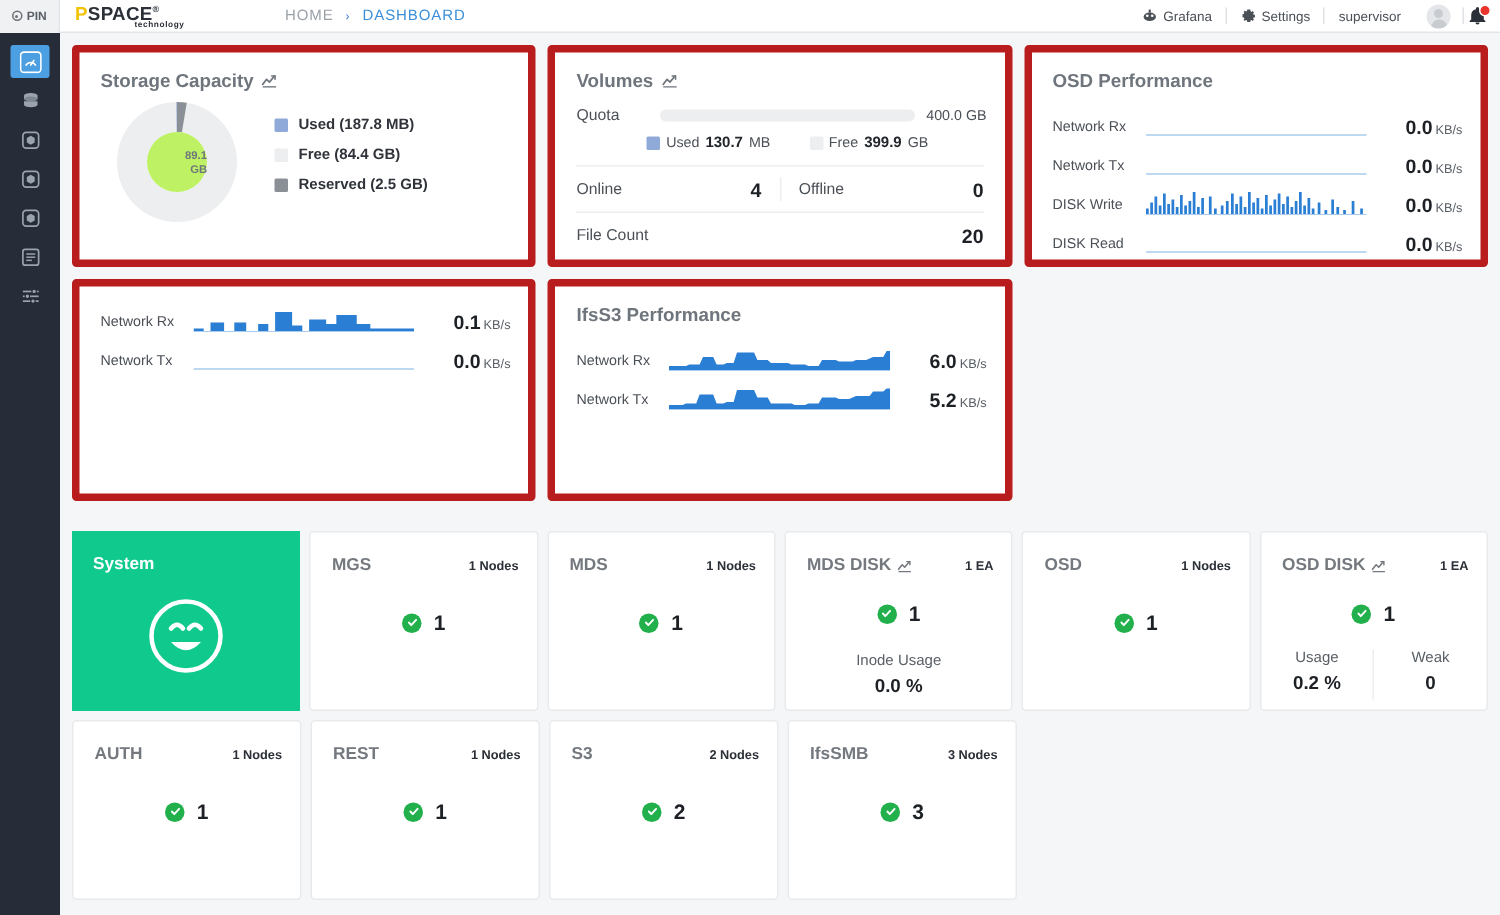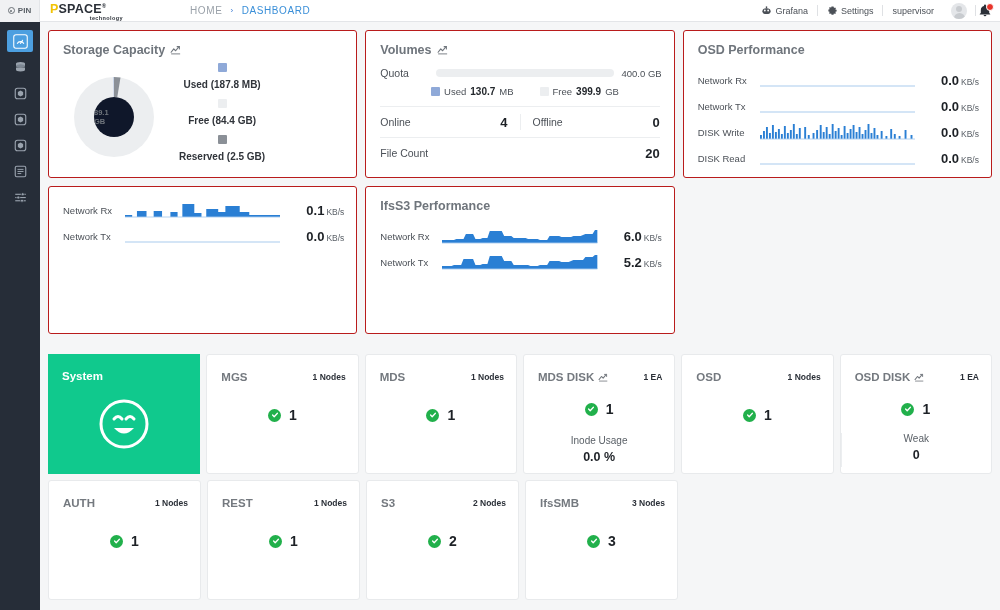--- a/index.html
+++ b/index.html
@@ -75,41 +75,41 @@
   .side-item {
     width: 26px; height: 22px; border-radius: 2px;
     display: flex; align-items: center; justify-content: center;
   }
   .side-item.active { background: #4c9fe0; }
 
   
   .main { position: absolute; left: 40px; top: 22px; width: 960px; height: 588px; padding: 8px 8px 0 8px; }
   .row { display: flex; gap: 8px; }
   .panel {
-    background: #fff; border: 1px solid #b91c1c; border-radius: 3px;
+    background: #fff; border: 5px solid #b91c1c; border-radius: 3px;
   }
   .panel-title {
     font-size: 12.5px; color: #6f757c; font-weight: bold;
     padding: 12px 0 0 14px; display: flex; align-items: center; gap: 5px;
   }
   .chart-ico { display: inline-block; }
 
   
   .p-storage { width: 312px; height: 148px; }
   .storage-body { display: flex; align-items: center; padding: 6px 0 0 0; }
   .donut-wrap { width: 130px; display: flex; justify-content: center; }
   .donut { position: relative; width: 82px; height: 82px; }
   .donut-center {
     position: absolute; left: 21px; top: 21px; width: 40px; height: 40px;
-    border-radius: 50%; background: #0f172a;
-    display: flex; flex-direction: column; align-items: flex-start; justify-content: center;
+    border-radius: 50%; background: #bef264;
+    display: flex; flex-direction: column; align-items: flex-end; justify-content: center;
     font-size: 7.5px; color: #6f757c; font-weight: bold; line-height: 9px;
   }
   .legend { font-size: 10px; color: #30343a; font-weight: bold; }
-  .legend-row { display: flex; align-items: center; gap: 7px; margin-bottom: 9px; flex-direction: column; }
+  .legend-row { display: flex; align-items: center; gap: 7px; margin-bottom: 9px; }
   .sw { width: 9px; height: 9px; border-radius: 1px; }
 
   
   .p-volumes { width: 312px; height: 148px; }
   .vol-quota { display: flex; align-items: center; padding: 10px 12px 0 14px; gap: 8px; }
   .vol-lbl { font-size: 10.5px; color: #4b5057; width: 48px; }
   .qbar { flex: 1; height: 8px; border-radius: 4px; background: #eceef0; overflow: hidden; }
   .qbar-fill { height: 8px; background: #8fa9d8; border-radius: 4px; }
   .qmax { font-size: 9.5px; color: #4b5057; }
   .vol-legend { display: flex; justify-content: center; gap: 26px; padding: 7px 0 0 10px; font-size: 9.5px; color: #4b5057; }
@@ -607,20 +607,24 @@
       <div class="card-count">1 EA</div>
       <div class="card-main" style="top:46px">
         <span class="check">
           <svg width="8" height="8" viewBox="0 0 10 10">
               <path d="M2 5 L4 7.2 L8 2.8" fill="none" stroke="#fff" stroke-width="1.6" stroke-linecap="round" stroke-linejoin="round"></path>
             </svg>
         </span>
         <span class="card-num">1</span>
       </div>
       <div class="card-split">
+        <div class="half">
+          <div class="card-sub-lbl">Usage</div>
+          <div class="card-sub-val">0.2 %</div>
+        </div>
         <div class="vdiv"></div>
         <div class="half">
           <div class="card-sub-lbl">Weak</div>
           <div class="card-sub-val">0</div>
         </div>
       </div>
     </div>
   </div>
 
   <div class="cards" style="margin-top:6px">

